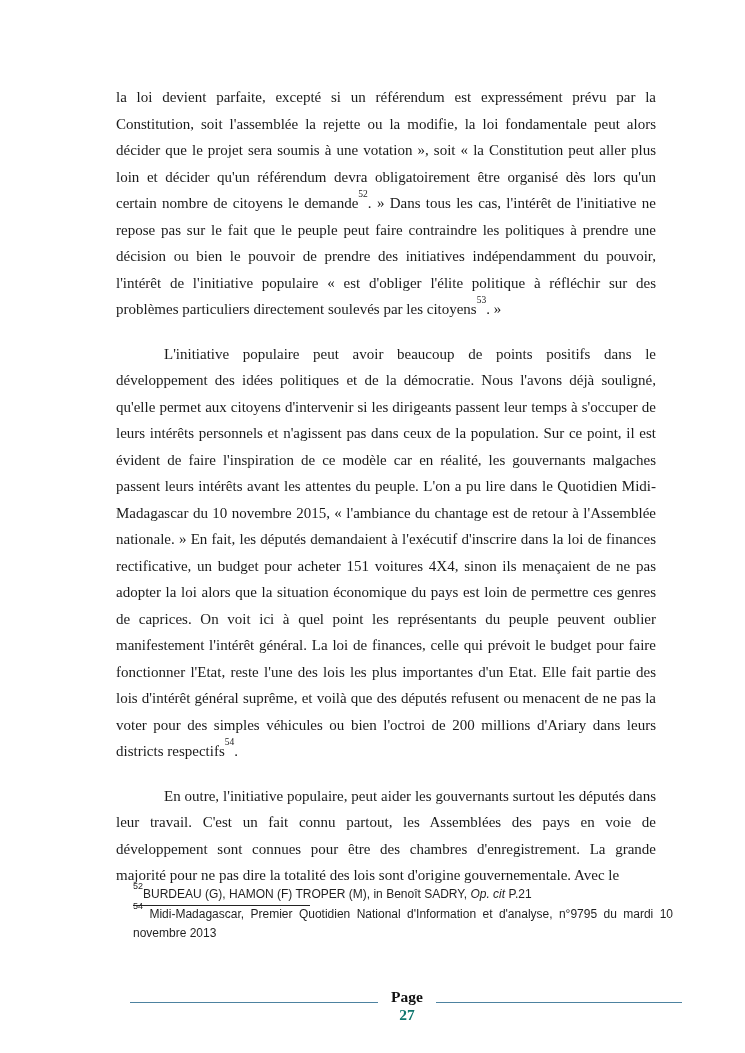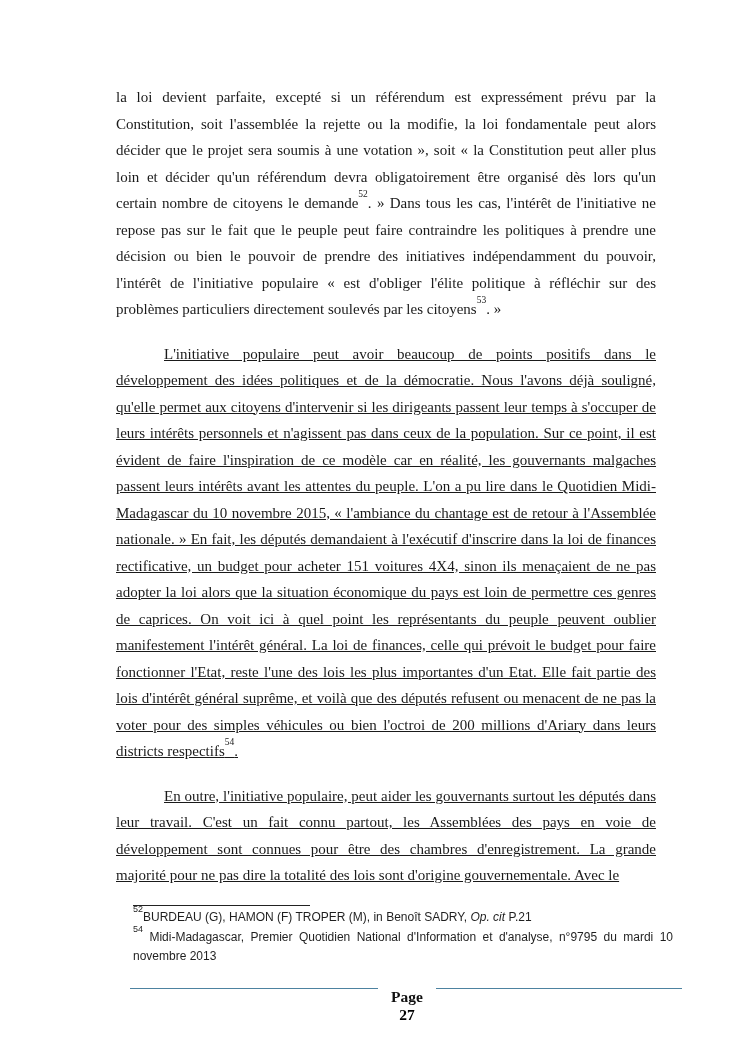--- a/index.html
+++ b/index.html
@@ -14,66 +14,66 @@
   .page { position: absolute; inset: 0; background: #ffffff; }
 
   
   .body-text {
     position: absolute;
     left: 116px; top: 84px; width: 540px;
     font-size: 15px; line-height: 26.5px;
     text-align: justify;
   }
   .para { margin: 0; }
-  .para + .para { margin-top: 18px; text-decoration: underline; }
+  .para + .para { margin-top: 18px; }
   .para.indent { text-indent: 48px; }
   sup.fnref {
     font-size: 9.5px;
     line-height: 0;
     position: relative; top: -5.5px;
   }
 
   
   .footnote-sep {
     position: absolute;
     left: 133px; top: 905px; width: 177px; height: 0;
     border-top: 1.3px solid #222222;
   }
   .footnotes {
     position: absolute;
-    left: 133px; top: 908px; width: 540px;
+    left: 133px; top: 885px; width: 540px;
     font-family: "Liberation Sans", sans-serif;
     font-size: 12px; line-height: 19.5px;
     color: #1f1f1f;
   }
   .footnote { margin: 0; }
   .footnote.justify { text-align: justify; }
   .footnote sup.fnmark {
     font-size: 9px;
     line-height: 0;
     position: relative; top: -4px;
   }
 
   
   .footer { position: absolute; left: 130px; top: 988px; width: 552px; }
-  .footer-row { display: flex; }
+  .footer-row { display: flex; align-items: flex-end; }
   .fline { height: 0; border-bottom: 1.4px solid #4d82a0; margin-bottom: 2px; }
   .fline.left { width: 248px; }
   .fline.right { flex: 1; }
   .footer-label-box {
     width: 58px; text-align: center;
     font-weight: bold; font-size: 15.5px; line-height: 17px;
     color: #111111;
   }
   .num-row { display: flex; }
   .num-spacer { width: 248px; }
   .footer-number {
     width: 58px; text-align: center;
     font-weight: bold; font-size: 15.5px; line-height: 18px;
-    margin-top: 1px; color: #000000;
+    margin-top: 1px; color: #0f766e;
   }
 </style>
 </head>
 <body>
 
 <div class="page">
 
   <div class="body-text">
       <p class="para">la loi devient parfaite, excepté si un référendum est expressément prévu par la Constitution, soit l'assemblée la rejette ou la modifie, la loi fondamentale peut alors décider que le projet sera soumis à une votation », soit « la Constitution peut aller plus loin et décider qu'un référendum devra obligatoirement être organisé dès lors qu'un certain nombre de citoyens le demande<sup class="fnref">52</sup>. » Dans tous les cas, l'intérêt de l'initiative ne repose pas sur le fait que le peuple peut faire contraindre les politiques à prendre une décision ou bien le pouvoir de prendre des initiatives indépendamment du pouvoir, l'intérêt de l'initiative populaire « est d'obliger l'élite politique à réfléchir sur des problèmes particuliers directement soulevés par les citoyens<sup class="fnref">53</sup>. »</p>
       <p class="para indent">L'initiative populaire peut avoir beaucoup de points positifs dans le développement des idées politiques et de la démocratie. Nous l'avons déjà souligné, qu'elle permet aux citoyens d'intervenir si les dirigeants passent leur temps à s'occuper de leurs intérêts personnels et n'agissent pas dans ceux de la population. Sur ce point, il est évident de faire l'inspiration de ce modèle car en réalité, les gouvernants malgaches passent leurs intérêts avant les attentes du peuple. L'on a pu lire dans le Quotidien Midi-Madagascar du 10 novembre 2015, « l'ambiance du chantage est de retour à l'Assemblée nationale. » En fait, les députés demandaient à l'exécutif d'inscrire dans la loi de finances rectificative, un budget pour acheter 151 voitures 4X4, sinon ils menaçaient de ne pas adopter la loi alors que la situation économique du pays est loin de permettre ces genres de caprices. On voit ici à quel point les représentants du peuple peuvent oublier manifestement l'intérêt général. La loi de finances, celle qui prévoit le budget pour faire fonctionner l'Etat, reste l'une des lois les plus importantes d'un Etat. Elle fait partie des lois d'intérêt général suprême, et voilà que des députés refusent ou menacent de ne pas la voter pour des simples véhicules ou bien l'octroi de 200 millions d'Ariary dans leurs districts respectifs<sup class="fnref">54</sup>.</p>

